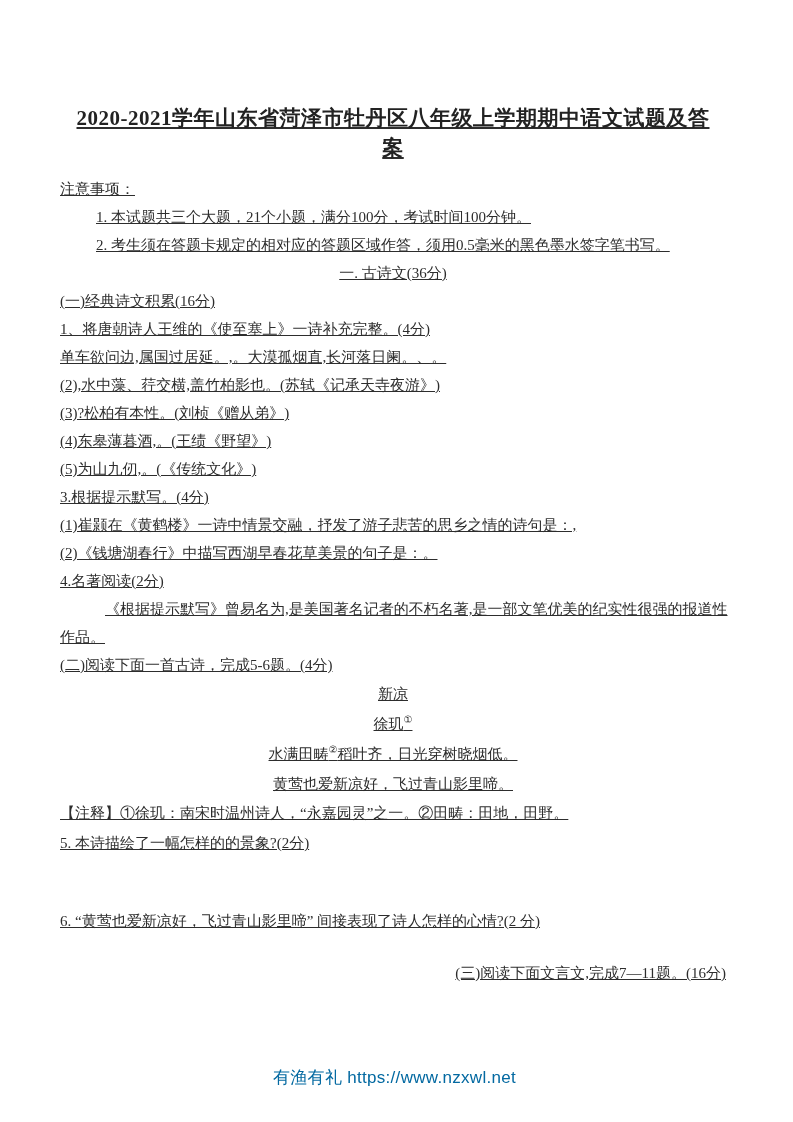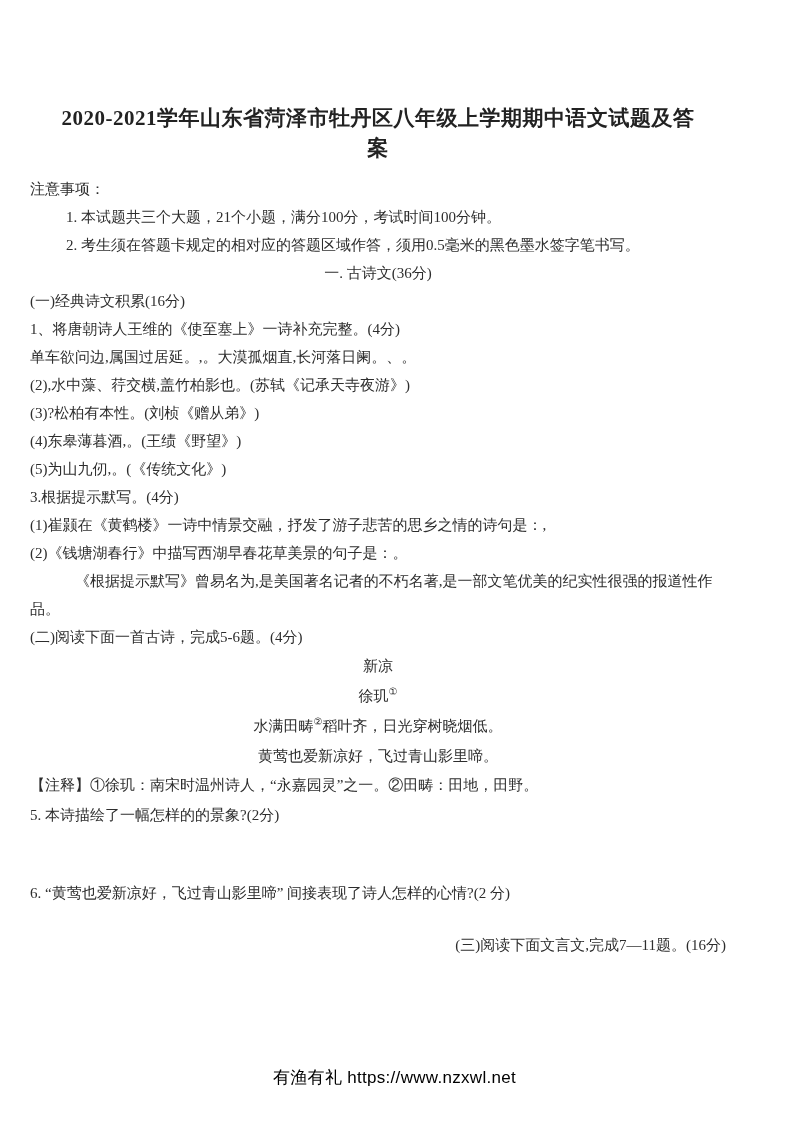--- a/index.html
+++ b/index.html
@@ -10,21 +10,22 @@
   .page {
     position: relative;
     width: 789px;
     height: 1122px;
     background: #ffffff;
     overflow: hidden;
     font-family: "Liberation Serif", "DejaVu Serif", serif;
     color: #2d2d2d;
     font-size: 15px;
     box-sizing: border-box;
-    padding: 103px 63px 0 30px;
+    padding: 103px 63px 0 60px;
+    text-decoration: underline;
   }
   .doc-title {
     width: 635px;
     margin: 0 auto;
     font-size: 21px;
     font-weight: bold;
     line-height: 30px;
     text-align: center;
     color: #222222;
     letter-spacing: 0.5px;
@@ -49,21 +50,21 @@
     line-height: 0;
   }
   .watermark {
     position: absolute;
     left: 0;
     right: 0;
     top: 1066px;
     text-align: center;
     font-family: "Liberation Sans", "DejaVu Sans", sans-serif;
     font-size: 17px;
-    color: #000000;
+    color: #0369a1;
     letter-spacing: 0.3px;
   }
 </style>
 </head>
 <body>
 
 <div class="page">
 
   <h1 class="doc-title">2020-2021学年山东省菏泽市牡丹区八年级上学期期中语文试题及答案</h1>
 
@@ -80,20 +81,21 @@
 
   <p class="line">(2),水中藻、荇交横,盖竹柏影也。(苏轼《记承天寺夜游》)</p>
   <p class="line">(3)?松柏有本性。(刘桢《赠从弟》)</p>
   <p class="line">(4)东皋薄暮酒,。(王绩《野望》)</p>
   <p class="line">(5)为山九仞,。(《传统文化》)</p>
 
   <p class="line">3.根据提示默写。(4分)</p>
   <p class="line">(1)崔颢在《黄鹤楼》一诗中情景交融，抒发了游子悲苦的思乡之情的诗句是：,</p>
   <p class="line">(2)《钱塘湖春行》中描写西湖早春花草美景的句子是：。</p>
 
+  <p class="line">4.名著阅读(2分)</p>
   <p class="line q4-text">《根据提示默写》曾易名为,是美国著名记者的不朽名著,是一部文笔优美的纪实性很强的报道性作品。</p>
 
   <p class="line">(二)阅读下面一首古诗，完成5-6题。(4分)</p>
 
   <p class="line center poem-line">新凉</p>
   <p class="line center poem-line"><span>徐玑</span><sup class="ref">①</sup></p>
   <p class="line center poem-line"><span>水满田畴</span><sup class="ref">②</sup><span>稻叶齐，日光穿树晓烟低。</span></p>
   <p class="line center poem-line">黄莺也爱新凉好，飞过青山影里啼。</p>
 
   <p class="line">【注释】①徐玑：南宋时温州诗人，“永嘉园灵”之一。②田畴：田地，田野。</p>

